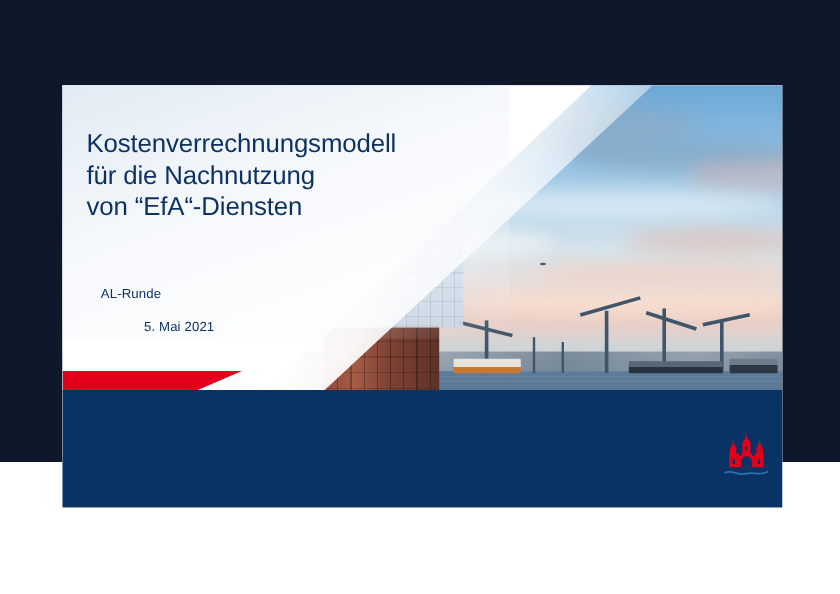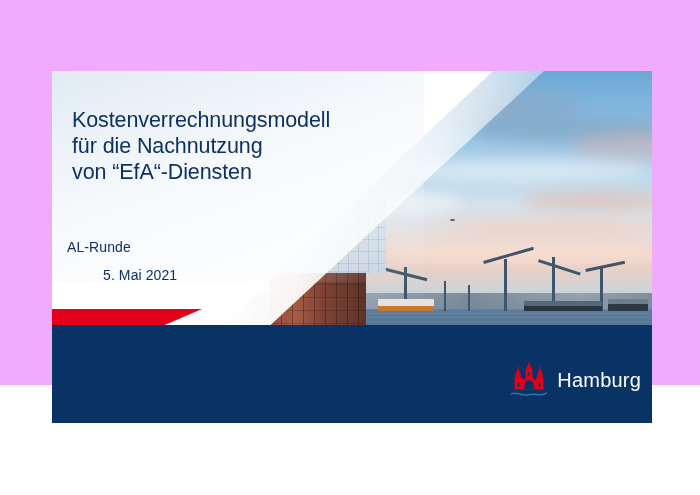--- a/index.html
+++ b/index.html
@@ -11,21 +11,21 @@
     overflow: hidden;
   }
   body {
     font-family: "Liberation Sans", sans-serif;
   }
 
   #page {
     position: relative;
     width: 700px;
     height: 385px;
-    background: #f0abfc;
+    background: #0f172a;
   }
 
   
   #slide {
     position: absolute;
     left: 52px;
     top: 71px;
     width: 600px;
     height: 352px;
     overflow: hidden;
@@ -214,23 +214,23 @@
     width: 390px;
     color: #0d3262;
     font-size: 21.5px;
     line-height: 26px;
     font-weight: 400;
     letter-spacing: -0.1px;
     white-space: pre-line;
   }
   .meta {
     position: absolute;
-    left: 15px;
+    left: 32px;
     color: #0d3262;
-    font-size: 14px;
+    font-size: 11px;
     letter-spacing: .1px;
   }
   .meta-1 { top: 168px; }
   .meta-2 { top: 196px; margin-left: 36px; }
 
   
   .redband {
     position: absolute;
     left: 0;
     top: 238px;
@@ -372,17 +372,16 @@
           <path d="M38 72 L38 60 A12 12 0 0 1 62 60 L62 72 Z" fill="#0a3365"></path>
 
           <rect x="20" y="55" width="5" height="10" fill="#0a3365"></rect>
           <rect x="75" y="55" width="5" height="10" fill="#0a3365"></rect>
 
           <rect x="47" y="27" width="5" height="8" fill="#0a3365"></rect>
 
           <path d="M4 84 C 18 76, 32 92, 50 86 C 66 81, 80 92, 96 82" fill="none" stroke="#2e6fb0" stroke-width="4" stroke-linecap="round"></path>
         </svg>
       </div>
-      <div class="logo-word">Hamburg</div>
     </div>
 
   </div>
 </div>
 
 </body></html>

